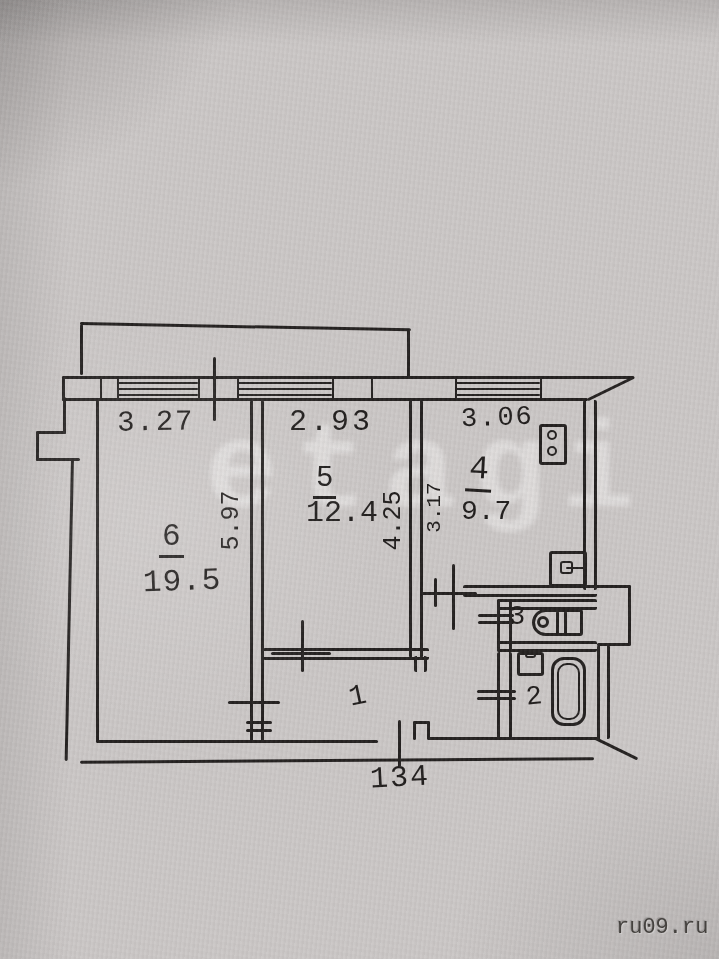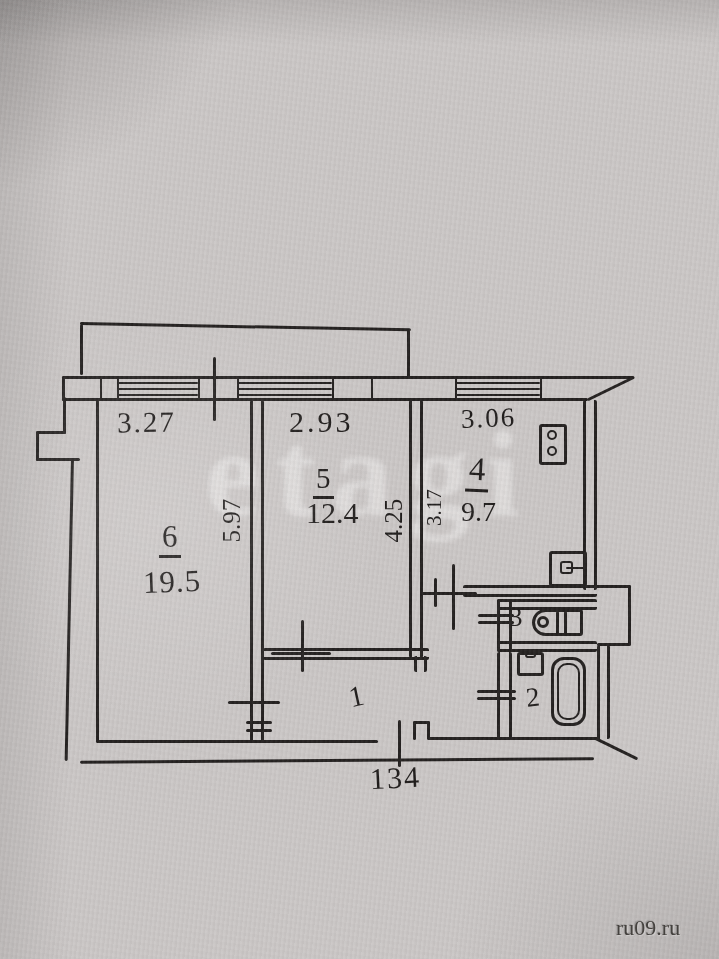--- a/index.html
+++ b/index.html
@@ -1,19 +1,19 @@
 <!DOCTYPE html>
 <html><head>
 <meta charset="utf-8">
 <style>
   html,body{margin:0;padding:0;background:#888;}
   #photo{
     position:relative;width:719px;height:959px;overflow:hidden;
     background:#cbc7c6;
-    font-family:Liberation Serif, serif;
+    font-family:Liberation Mono, monospace;
   }
   
   .ov{position:absolute;left:0;top:0;width:100%;height:100%;pointer-events:none;}
   .ov-tl{background:radial-gradient(ellipse 430px 380px at -50px -70px, rgba(38,34,34,0.30), rgba(38,34,34,0) 70%);}
   .ov-top{background:linear-gradient(180deg, rgba(0,0,0,0.10), rgba(0,0,0,0) 45px);}
   .ov-left{background:linear-gradient(90deg, rgba(0,0,0,0.07), rgba(0,0,0,0) 70px);}
   .ov-mid{background:radial-gradient(ellipse 330px 300px at 22% 54%, rgba(255,255,255,0.12), rgba(255,255,255,0) 70%);}
   .ov-br{background:radial-gradient(ellipse 420px 320px at 103% 101%, rgba(0,0,0,0.10), rgba(0,0,0,0) 70%);}
   .ov-tex{background:
      repeating-linear-gradient(96deg, rgba(255,255,255,0.028) 0 1.5px, rgba(0,0,0,0.022) 3px 4.5px),

